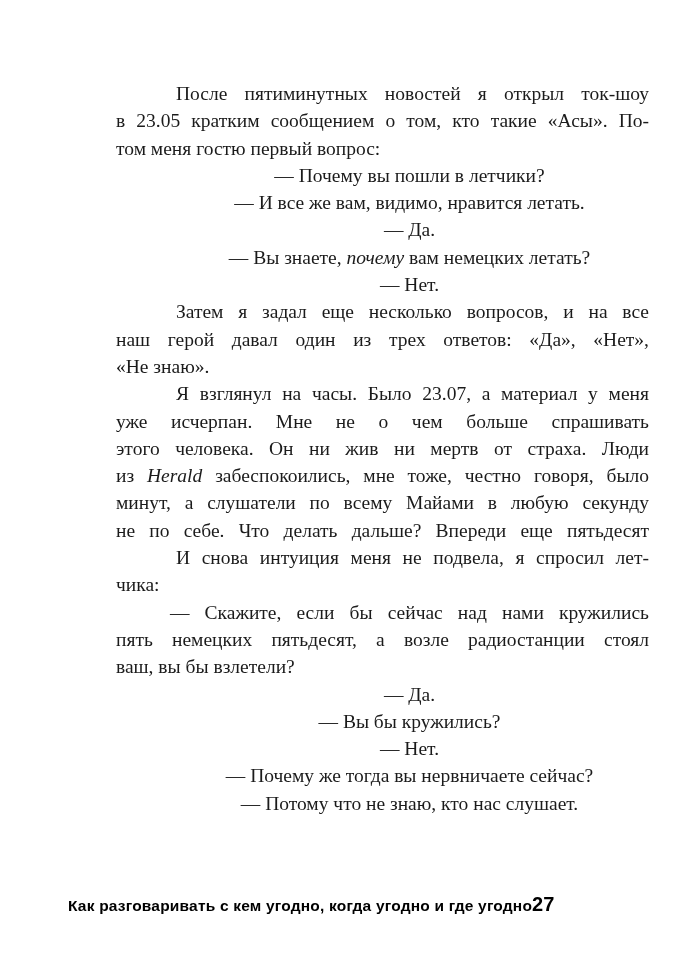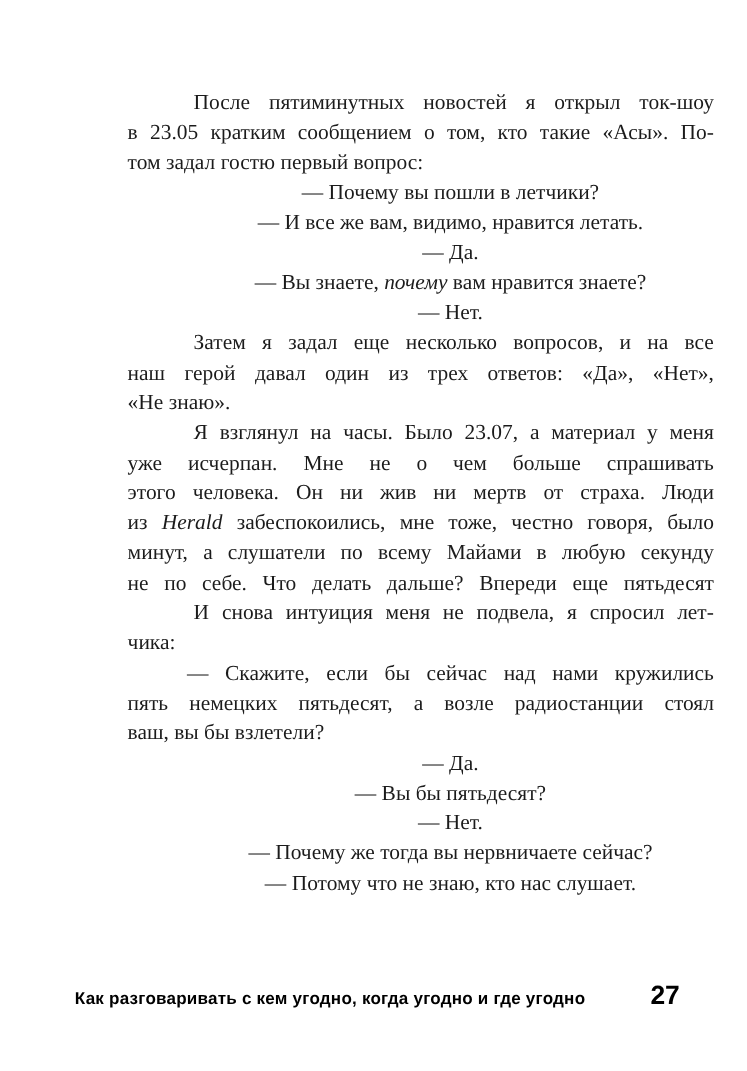--- a/index.html
+++ b/index.html
@@ -35,59 +35,57 @@
   }
   .paragraph.narration .line.first { text-indent: 60px; }
   .paragraph.dialogue  .line.first { text-indent: 54px; text-align: center; }
   .line i { }
   .footer {
     position: absolute;
     left: 68px;
     top: 894px;
     width: 550px;
     display: flex;
-    justify-content: space-between;
     align-items: baseline;
     color: var(--footer-color, #000000);
     font-family: "Liberation Sans", "DejaVu Sans", sans-serif;
     font-weight: 700;
-    gap: 13px;
   }
   .footer-title {
     font-size: 15.5px;
     letter-spacing: 0.2px;
     line-height: 1;
   }
   .page-num {
-    font-size: 24px;
+    font-size: 20px;
     line-height: 1;
   }
 </style>
 </head>
 <body>
 
 <div class="page" style="--page-bg: #ffffff; --text-color: #1b1b1b; --footer-color: #000000;">
 
   <div class="body-text" id="paragraphs">
       <div class="paragraph narration">
         <div class="line first fill"><span>После пятиминутных новостей я открыл ток-шоу</span></div>
         <div class="line fill"><span>в 23.05 кратким сообщением о том, кто такие «Асы». По-</span></div>
-        <div class="line"><span>том задал гостю первый вопрос:</span></div>
+        <div class="line"><span>том меня гостю первый вопрос:</span></div>
       </div>
       <div class="paragraph dialogue">
         <div class="line first"><span>— Почему вы пошли в летчики?</span></div>
       </div>
       <div class="paragraph dialogue">
         <div class="line first"><span>— И все же вам, видимо, нравится летать.</span></div>
       </div>
       <div class="paragraph dialogue">
         <div class="line first"><span>— Да.</span></div>
       </div>
       <div class="paragraph dialogue">
-        <div class="line first"><span>— Вы знаете, </span><i>почему</i><span> вам нравится знаете?</span></div>
+        <div class="line first"><span>— Вы знаете, </span><i>почему</i><span> вам немецких летать?</span></div>
       </div>
       <div class="paragraph dialogue">
         <div class="line first"><span>— Нет.</span></div>
       </div>
       <div class="paragraph narration">
         <div class="line first fill"><span>Затем я задал еще несколько вопросов, и на все</span></div>
         <div class="line fill"><span>наш герой давал один из трех ответов: «Да», «Нет»,</span></div>
         <div class="line"><span>«Не знаю».</span></div>
       </div>
       <div class="paragraph narration">
@@ -104,21 +102,21 @@
       </div>
       <div class="paragraph dialogue">
         <div class="line first fill"><span>— Скажите, если бы сейчас над нами кружились</span></div>
         <div class="line fill"><span>пять немецких пятьдесят, а возле радиостанции стоял</span></div>
         <div class="line"><span>ваш, вы бы взлетели?</span></div>
       </div>
       <div class="paragraph dialogue">
         <div class="line first"><span>— Да.</span></div>
       </div>
       <div class="paragraph dialogue">
-        <div class="line first"><span>— Вы бы пятьдесят?</span></div>
+        <div class="line first"><span>— Вы бы кружились?</span></div>
       </div>
       <div class="paragraph dialogue">
         <div class="line first"><span>— Нет.</span></div>
       </div>
       <div class="paragraph dialogue">
         <div class="line first"><span>— Почему же тогда вы нервничаете сейчас?</span></div>
       </div>
       <div class="paragraph dialogue">
         <div class="line first"><span>— Потому что не знаю, кто нас слушает.</span></div>
       </div>

